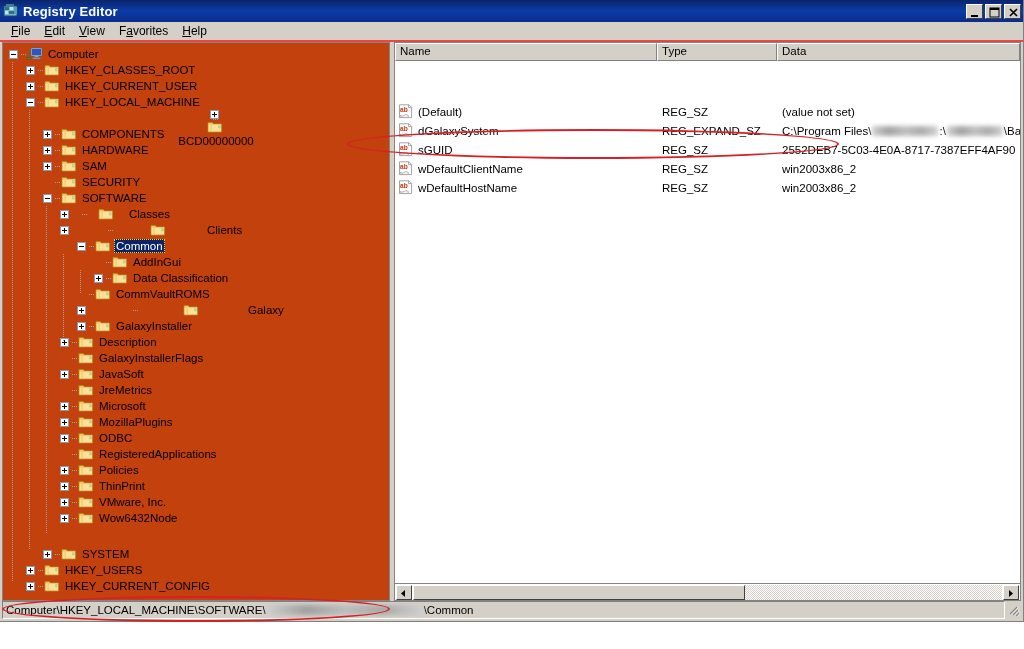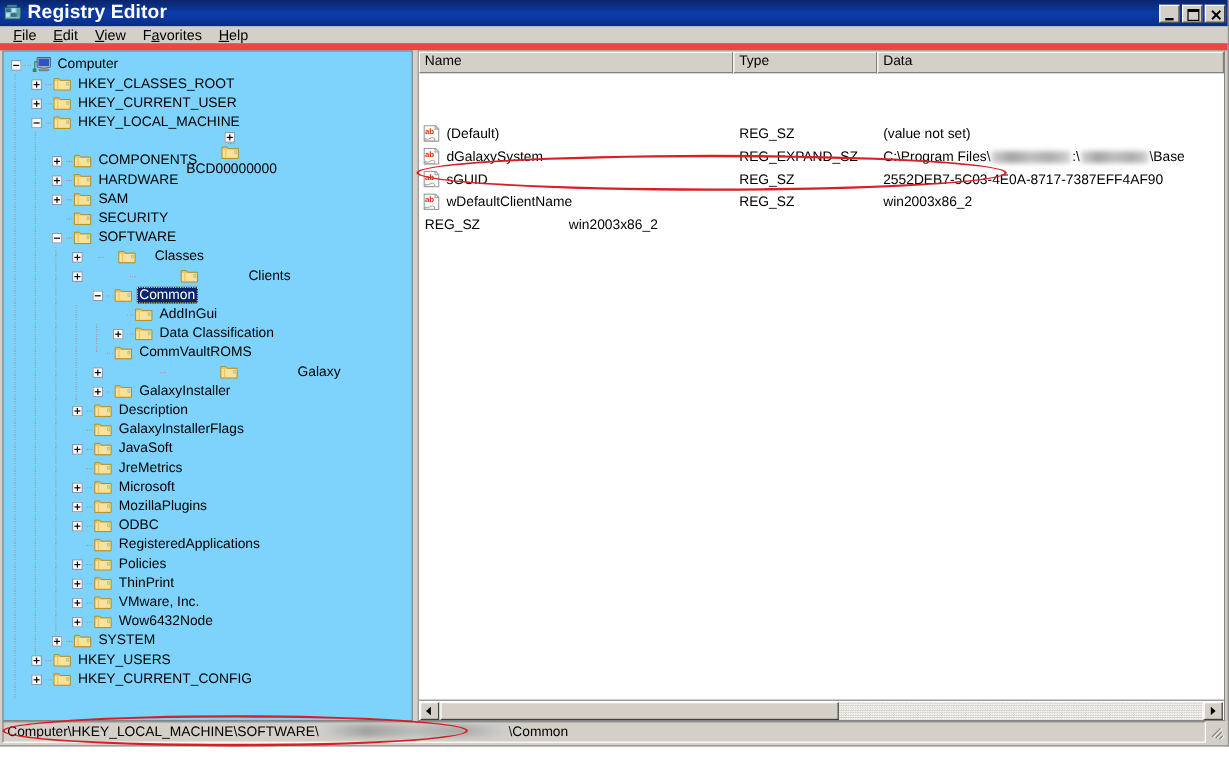--- a/index.html
+++ b/index.html
@@ -31,21 +31,21 @@
     flex: 0 0 auto;
   }
   #titlebar .app-icon {
     width: 16px; height: 16px;
     margin-right: 4px;
     position: relative;
     flex: 0 0 auto;
   }
   #titlebar .title-text {
     color: #ffffff;
-    font-size: 16px;
+    font-size: 13px;
     font-weight: bold;
     letter-spacing: 0.1px;
     flex: 1 1 auto;
     white-space: nowrap;
   }
   .winbtn {
     width: 17px; height: 15px;
     margin-left: 2px;
     background: #d4d0c8;
     border-top: 1px solid #ffffff;
@@ -58,41 +58,41 @@
   }
   .winbtn svg { position: absolute; left: 2px; top: 1px; }
 
   
   #menubar {
     height: 20px;
     background: #d4d0c8;
     display: flex; align-items: center;
     padding-left: 4px;
     flex: 0 0 auto;
-    border-bottom: 6px solid #ef4444;
+    border-bottom: 2px solid #ef4444;
   }
   .menu-item {
     font-size: 12px;
     color: #000000;
     padding: 2px 7px 2px 7px;
     white-space: nowrap;
     cursor: default;
   }
   .menu-item u { text-decoration: underline; }
 
   
   #panes {
     flex: 1 1 auto;
     display: flex;
     padding: 0 2px 0 2px;
     min-height: 0;
   }
   #tree-pane {
-    width: 342px;
-    background: #7dd3fc;
+    width: 388px;
+    background: #c2410c;
     border: 1px solid #848484;
     border-right-color: #848484;
     position: relative;
     overflow: hidden;
     flex: 0 0 auto;
   }
   #splitter {
     width: 4px;
     background: #d4d0c8;
     flex: 0 0 auto;
@@ -655,21 +655,21 @@
             <span class="twist plus"></span>
             <span class="dots"></span>
             <span class="ic"><svg width="16" height="14" viewBox="0 0 16 14">
                 <path d="M1 2.5 h4.2 l1.2 1.4 H14.6 V12 H1 Z" fill="#f0c659" stroke="#b08a20" stroke-width="0.8"></path>
                 <path d="M1.6 4.6 H14 V11.4 H1.6 Z" fill="#fbe199"></path>
                 <path d="M3.6 4.6 H4.6 V11.4 H3.6 Z" fill="#e9c667"></path>
                 <path d="M11.6 5.6 h1.6 v2.4 h-1.6 z" fill="#cfe6c0" stroke="#8fb87c" stroke-width="0.5"></path>
               </svg></span>
             <span class="lbl">Wow6432Node</span>
           </div>
-          <div class="tnode" style="padding-left: 38px;">
+          <div class="tnode" style="padding-left: 38px; margin-top: 20px;">
             <span class="twist plus"></span>
             <span class="dots"></span>
             <span class="ic"><svg width="16" height="14" viewBox="0 0 16 14">
                 <path d="M1 2.5 h4.2 l1.2 1.4 H14.6 V12 H1 Z" fill="#f0c659" stroke="#b08a20" stroke-width="0.8"></path>
                 <path d="M1.6 4.6 H14 V11.4 H1.6 Z" fill="#fbe199"></path>
                 <path d="M3.6 4.6 H4.6 V11.4 H3.6 Z" fill="#e9c667"></path>
                 <path d="M11.6 5.6 h1.6 v2.4 h-1.6 z" fill="#cfe6c0" stroke="#8fb87c" stroke-width="0.5"></path>
               </svg></span>
             <span class="lbl">SYSTEM</span>
           </div>
@@ -762,20 +762,29 @@
                   <path d="M10.6 0.8 V3.6 H13.5" fill="none" stroke="#9a9a9a" stroke-width="0.9"></path>
                   <path d="M2.2 11.4 q2 1.6 4 0 q2 -1.6 4 0 v2 H2.2 Z" fill="#ffffff" stroke="#9a9a9a" stroke-width="0.8"></path>
                   <text x="2.1" y="7.6" font-family="Liberation Sans, sans-serif" font-size="6.6" font-weight="bold" fill="#cc3311">ab</text>
                 </svg></span>
               <span>wDefaultClientName</span>
             </div>
             <div class="c-type">REG_SZ</div>
             <div class="c-data">win2003x86_2</div>
           </div>
           <div class="lrow">
+            <div class="c-name">
+              <span class="ab-icon"><svg width="16" height="15" viewBox="0 0 16 15">
+                  <path d="M1.5 0.8 H11 L13.6 3.4 V13.6 H1.5 Z" fill="#ffffff" stroke="#9a9a9a" stroke-width="0.9"></path>
+                  <path d="M10.6 0.8 V3.6 H13.5" fill="none" stroke="#9a9a9a" stroke-width="0.9"></path>
+                  <path d="M2.2 11.4 q2 1.6 4 0 q2 -1.6 4 0 v2 H2.2 Z" fill="#ffffff" stroke="#9a9a9a" stroke-width="0.8"></path>
+                  <text x="2.1" y="7.6" font-family="Liberation Sans, sans-serif" font-size="6.6" font-weight="bold" fill="#cc3311">ab</text>
+                </svg></span>
+              <span>wDefaultHostName</span>
+            </div>
             <div class="c-type">REG_SZ</div>
             <div class="c-data">win2003x86_2</div>
           </div>
         </div>
       <div id="list-hscroll">
         <span class="sb-btn">
           <svg width="14" height="13" viewBox="0 0 14 13">
               <path d="M8 3 L4 6.5 L8 10 Z" fill="#000"></path>
             </svg>
         </span>

